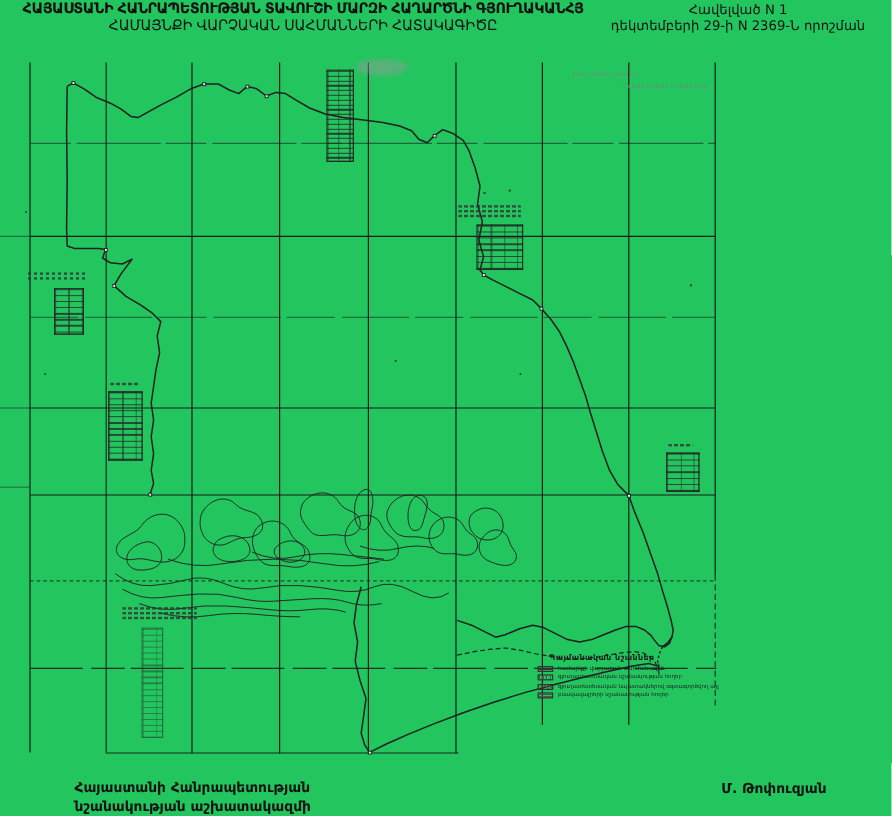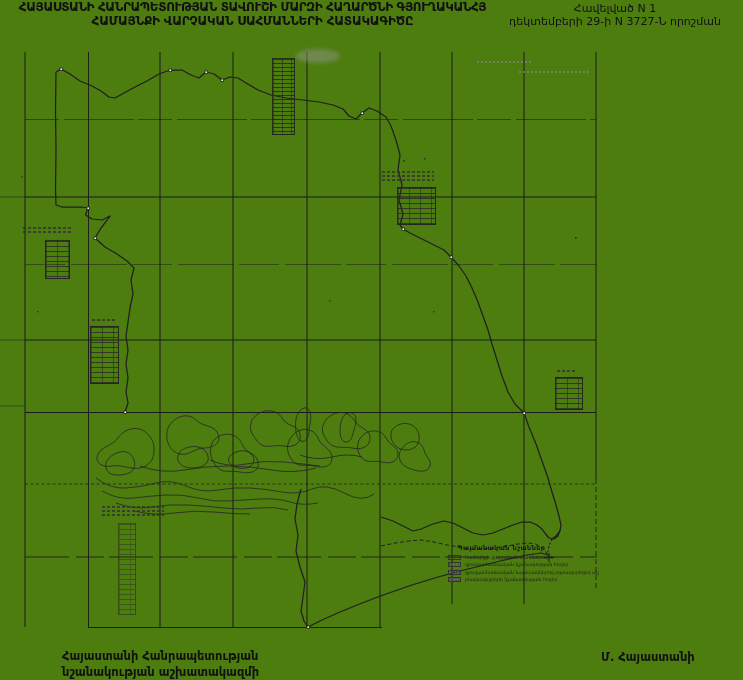--- a/index.html
+++ b/index.html
@@ -1,33 +1,33 @@
 <!DOCTYPE html>
 <html><head>
 <meta charset="utf-8">
 <style>
   html,body{margin:0;padding:0;background:#fff}
-  .page{position:relative;width:743px;height:680px;background:#4d7c0f;overflow:hidden;
+  .page{position:relative;width:743px;height:680px;background:#22c55e;overflow:hidden;
         font-family:"DejaVu Sans",sans-serif;color:#111}
   .abs{position:absolute}
   .ctr{text-align:center}
   
   .microline{height:2px;margin-bottom:2px;
     background:repeating-linear-gradient(90deg,rgba(50,50,50,.8) 0 3px,transparent 3px 5px)}
   .microline.gray{background:repeating-linear-gradient(90deg,rgba(130,130,130,.75) 0 2px,transparent 2px 4px)}
   .microtable{border:1px solid rgba(35,35,35,.85);
     background:
       repeating-linear-gradient(180deg,rgba(40,40,40,.8) 0 1px,transparent 1px 5px),
       repeating-linear-gradient(90deg,rgba(40,40,40,.55) 0 1px,transparent 1px 11px)}
   .microtable.dense{background:
       repeating-linear-gradient(180deg,rgba(40,40,40,.85) 0 1px,transparent 1px 4px),
       repeating-linear-gradient(90deg,rgba(40,40,40,.6) 0 1px,transparent 1px 9px)}
   .microtable.faint{opacity:.55}
   .title1{font-size:12px;font-weight:700;letter-spacing:-.4px;white-space:nowrap}
-  .title2{font-size:12px;font-weight:700;letter-spacing:-.2px;white-space:nowrap}
+  .title2{font-size:12px;font-weight:400;letter-spacing:-.2px;white-space:nowrap}
   .annex{font-size:11px;font-weight:400;line-height:12.5px;white-space:nowrap}
   .footer{font-size:11.5px;font-weight:700;line-height:15.5px;white-space:nowrap}
   .legend-box{width:152px}
   .legend-title{font-size:6.5px;font-weight:700;letter-spacing:.4px;margin-left:9px;color:#1a1a1a;white-space:nowrap}
   .legend-row{display:flex;align-items:center;gap:4px;margin-top:2.6px}
   .sw{width:13px;height:5px;border:1px solid #333;flex:0 0 auto;box-sizing:border-box}
   .sw1{background:linear-gradient(180deg,transparent 1px,#333 1px 2px,transparent 2px)}
   .sw2{background:repeating-linear-gradient(90deg,#555 0 1px,transparent 1px 3px)}
   .sw3{background:repeating-linear-gradient(45deg,#555 0 1px,transparent 1px 2.5px)}
   .sw4{background:repeating-linear-gradient(0deg,#555 0 1px,transparent 1px 2px)}
@@ -133,21 +133,21 @@
     <ellipse cx="318" cy="56" rx="22" ry="7" fill="#9a9a9a" opacity=".45" filter="url(#bl)"></ellipse>
   </svg>
 
   <div class="abs ctr" style="left:0;top:11;width:505px">
     <div class="title1">ՀԱՅԱՍՏԱՆԻ ՀԱՆՐԱՊԵՏՈՒԹՅԱՆ ՏԱՎՈՒՇԻ ՄԱՐԶԻ ՀԱՂԱՐԾՆԻ ԳՅՈՒՂԱԿԱՆՀՅ</div>
     <div class="title2">ՀԱՄԱՅՆՔԻ ՎԱՐՉԱԿԱՆ ՍԱՀՄԱՆՆԵՐԻ ՀԱՏԱԿԱԳԻԾԸ</div>
   </div>
 
   <div class="abs ctr annex" style="left:492px;top:3px;width:246px">
     <div>Հավելված N 1</div>
-    <div>դեկտեմբերի 29-ի N 3727-Ն որոշման</div>
+    <div>դեկտեմբերի 29-ի N 2369-Ն որոշման</div>
   </div>
 
   <div class="abs" style="left:477px;top:61px;width:56px">
     <div class="microline gray"></div>
   </div>
   <div class="abs" style="left:519px;top:71px;width:72px">
     <div class="microline gray"></div>
   </div>
 
   <div class="abs microtable dense" style="left:272px;top:58px;width:21px;height:75px"></div>
@@ -199,15 +199,15 @@
     <div class="legend-row">
       <span class="sw sw4"></span>
       <span class="legend-label">բնակավայրերի նշանակության հողեր</span>
     </div>
   </div>
 
   <div class="abs footer" style="left:62px;top:649px">
     <div>Հայաստանի Հանրապետության</div>
     <div>նշանակության աշխատակազմի</div>
   </div>
-  <div class="abs footer" style="left:601px;top:650px">Մ. Հայաստանի</div>
+  <div class="abs footer" style="left:601px;top:650px">Մ. Թոփուզյան</div>
 
 </div>
 
 </body></html>

